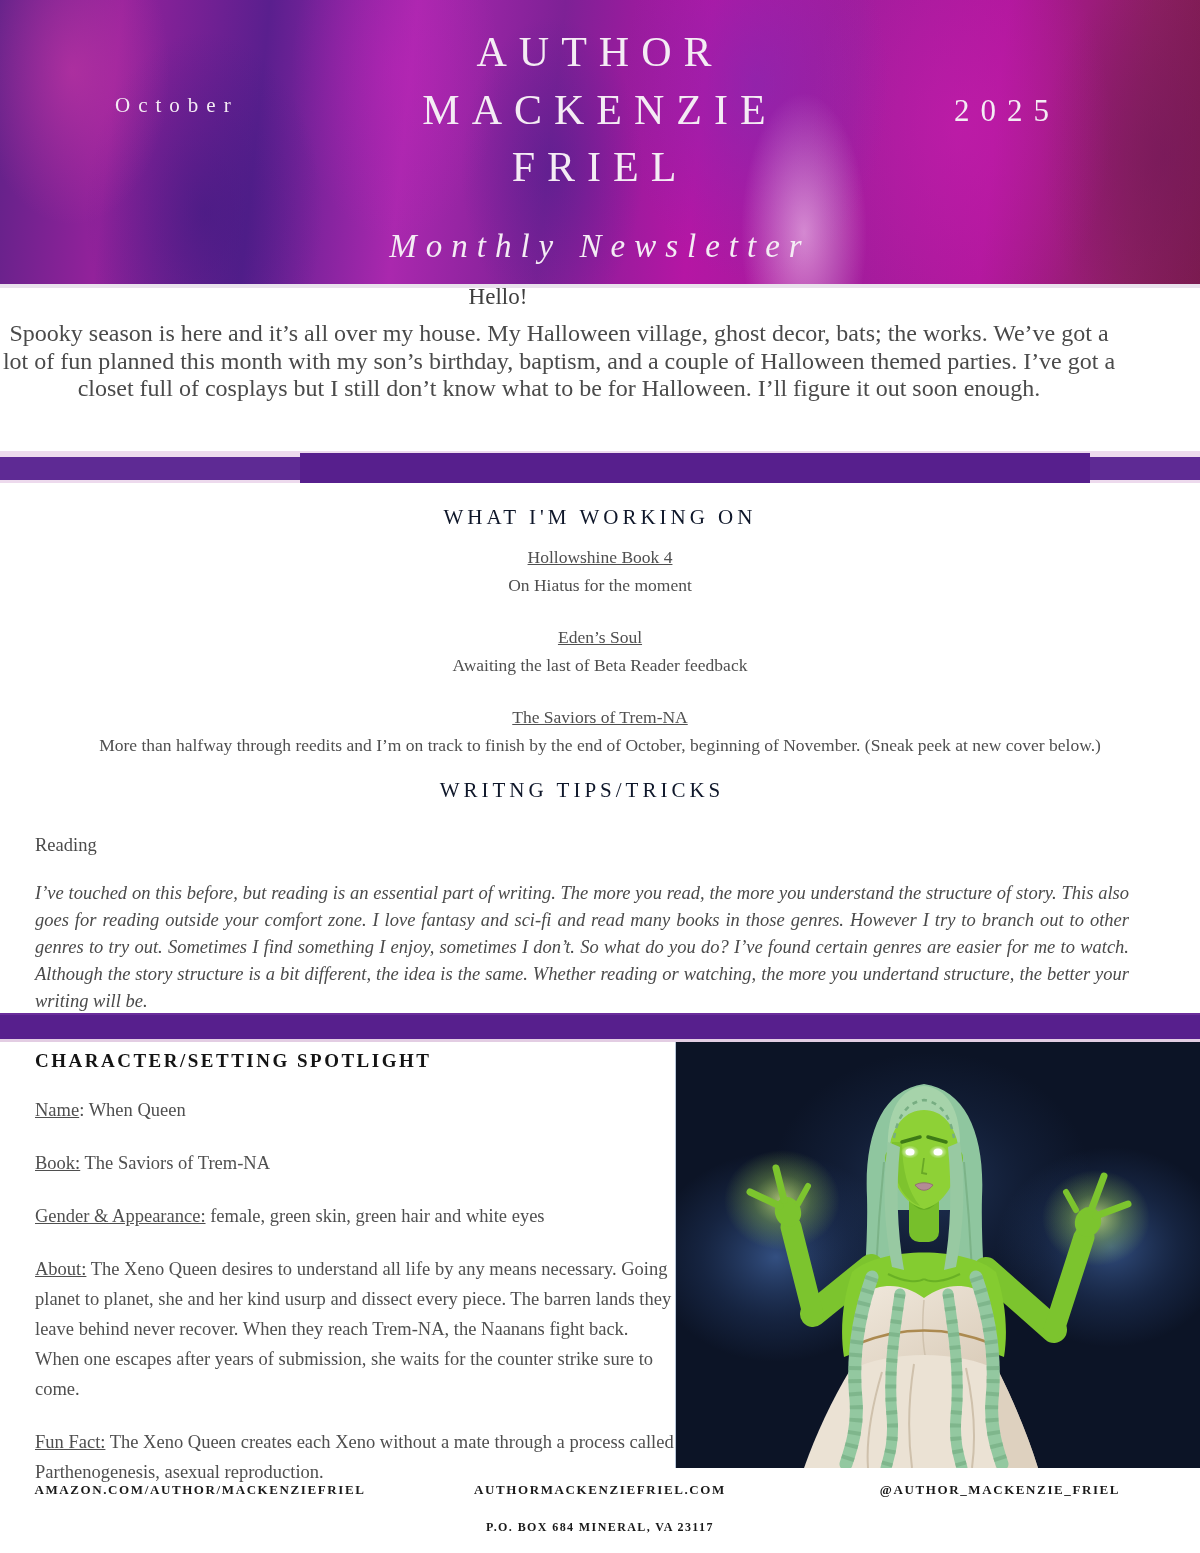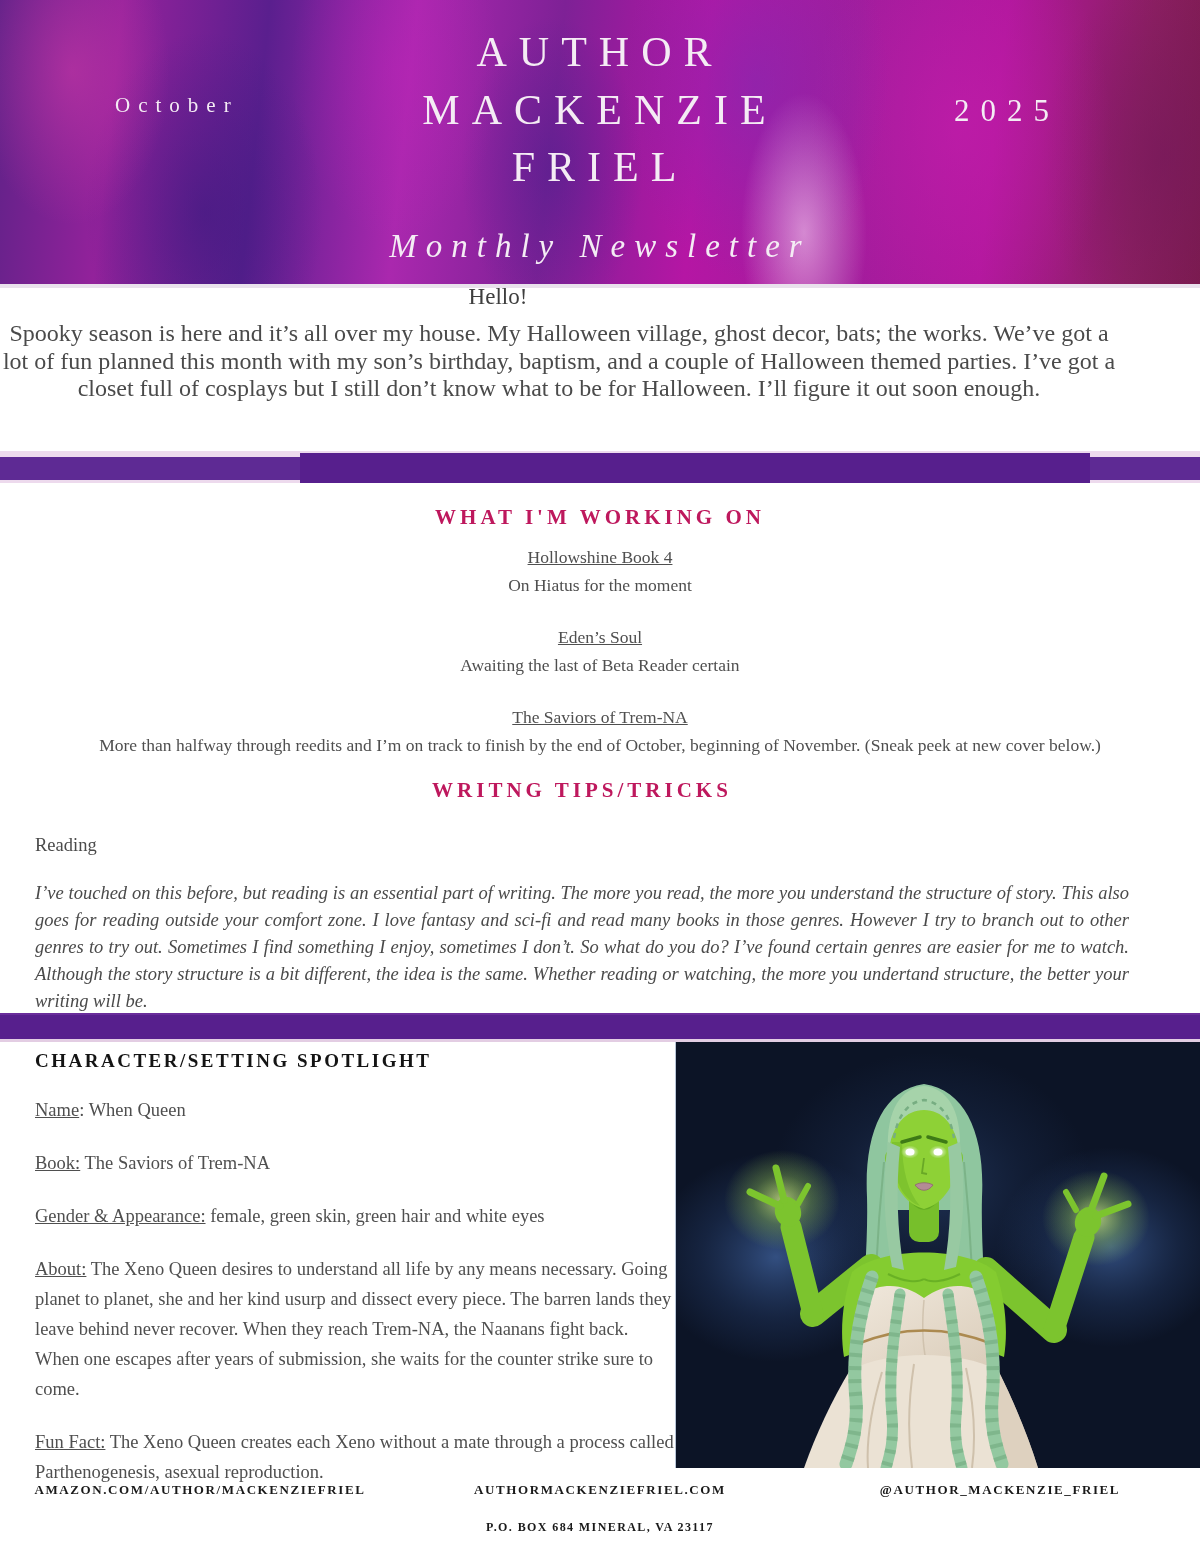--- a/index.html
+++ b/index.html
@@ -55,21 +55,21 @@
   .divider1 .bar-right { position:absolute; left:1090px; right:0; top:8px; height:23px; background:#5e2a94; }
   .divider1 .bar-mid   { position:absolute; left:300px; width:790px; top:4px; height:30px; background:#571f8d; }
   .divider2 {
     position:absolute; left:0; top:1013px; width:1200px; height:29px; box-sizing:border-box;
     background:#571f8d; border-top:2px solid #6a2d9c; border-bottom:3px solid #e3cde3;
   }
 
   
   .working { position:absolute; left:0; top:505px; width:1200px; text-align:center; }
   .section-heading {
-    font-size:21px; font-weight:bold; letter-spacing:4px; color:#be185d; margin:0;
+    font-size:21px; font-weight:normal; letter-spacing:4px; color:#0f172a; margin:0;
   }
   .project { margin-top:28px; font-size:17.5px; color:#4f4f4f; line-height:24px; }
   .project:first-of-type { margin-top:15px; }
   .project-title { text-decoration:underline; }
   .project-status { margin-top:4px; }
   .project-status.wide { padding:0 20px; }
 
   
   .tips { position:absolute; left:0; top:778px; width:1164px; }
   .tips .section-heading { text-align:center; }
@@ -135,21 +135,21 @@
   </div>
 
   <div class="working">
     <h2 class="section-heading">WHAT I'M WORKING ON</h2>
     <div class="project">
       <div class="project-title">Hollowshine Book 4</div>
       <div class="project-status">On Hiatus for the moment</div>
     </div>
     <div class="project">
       <div class="project-title">Eden’s Soul</div>
-      <div class="project-status">Awaiting the last of Beta Reader certain</div>
+      <div class="project-status">Awaiting the last of Beta Reader feedback</div>
     </div>
     <div class="project">
       <div class="project-title">The Saviors of Trem-NA</div>
       <div class="project-status wide">More than halfway through reedits and I’m on track to finish by the end of October, beginning of November. (Sneak peek at new cover below.)</div>
     </div>
   </div>
 
   <div class="tips">
     <h2 class="section-heading">WRITNG TIPS/TRICKS</h2>
     <div class="tips-topic">Reading</div>

